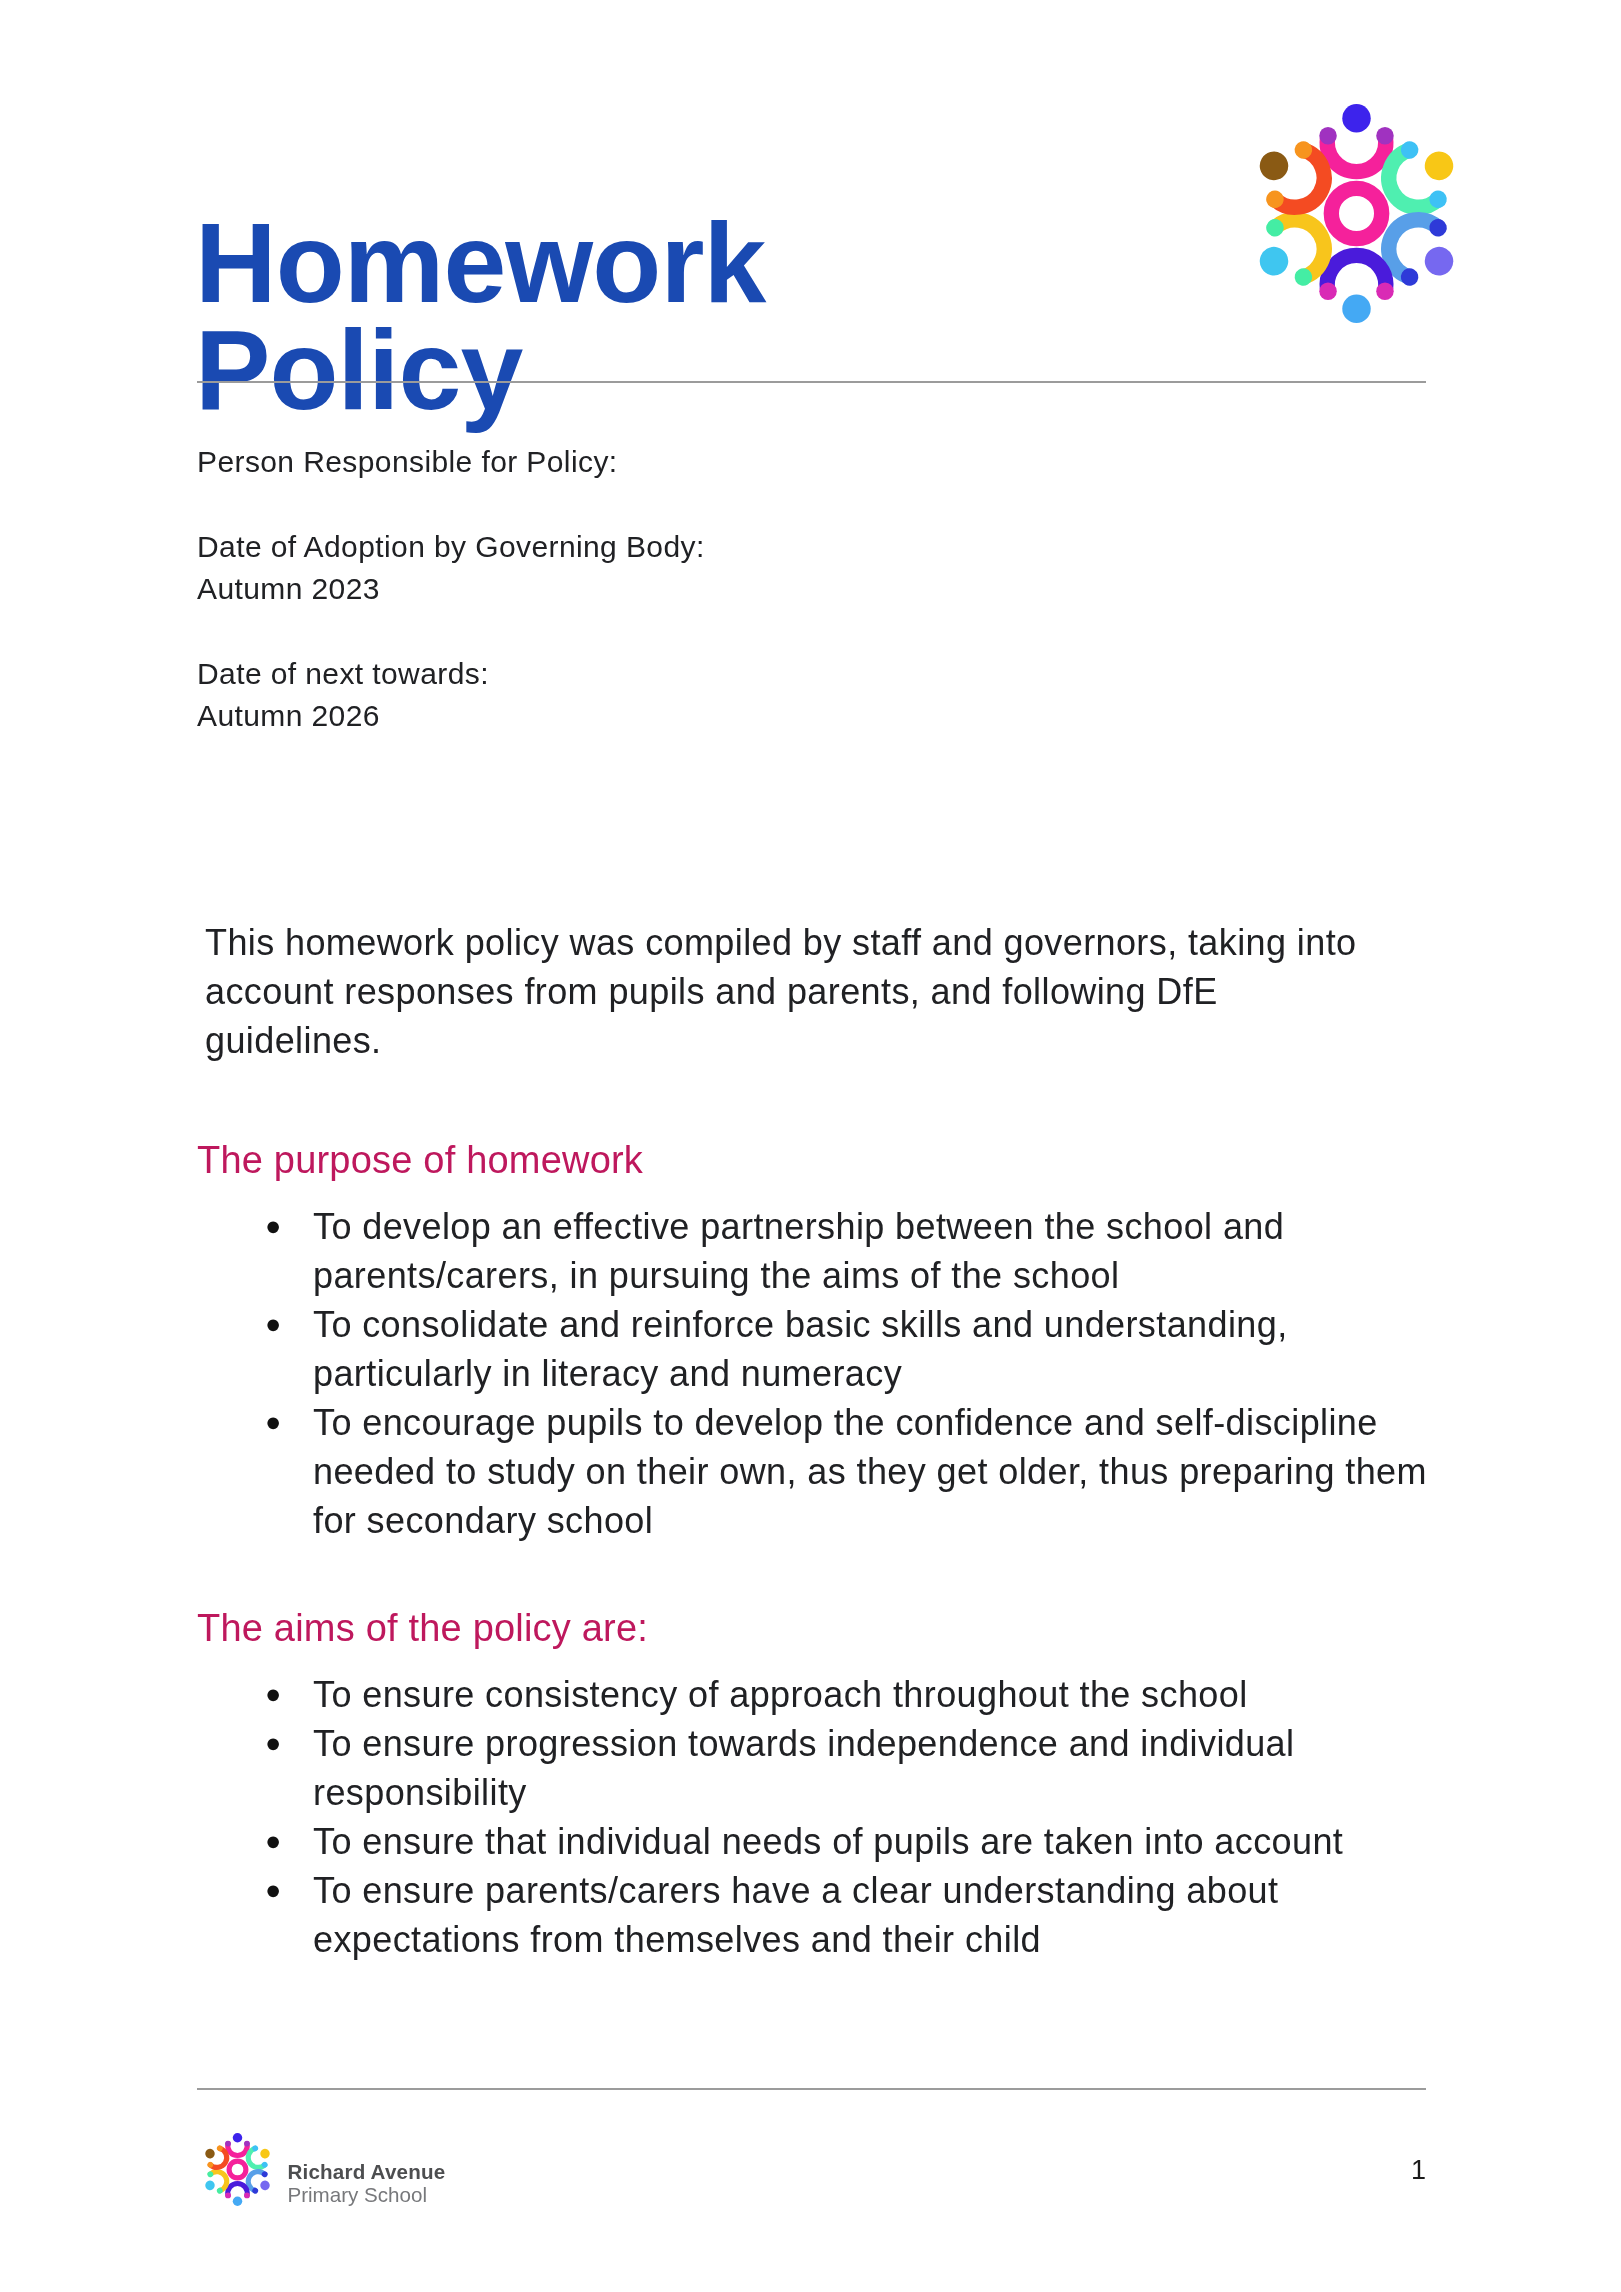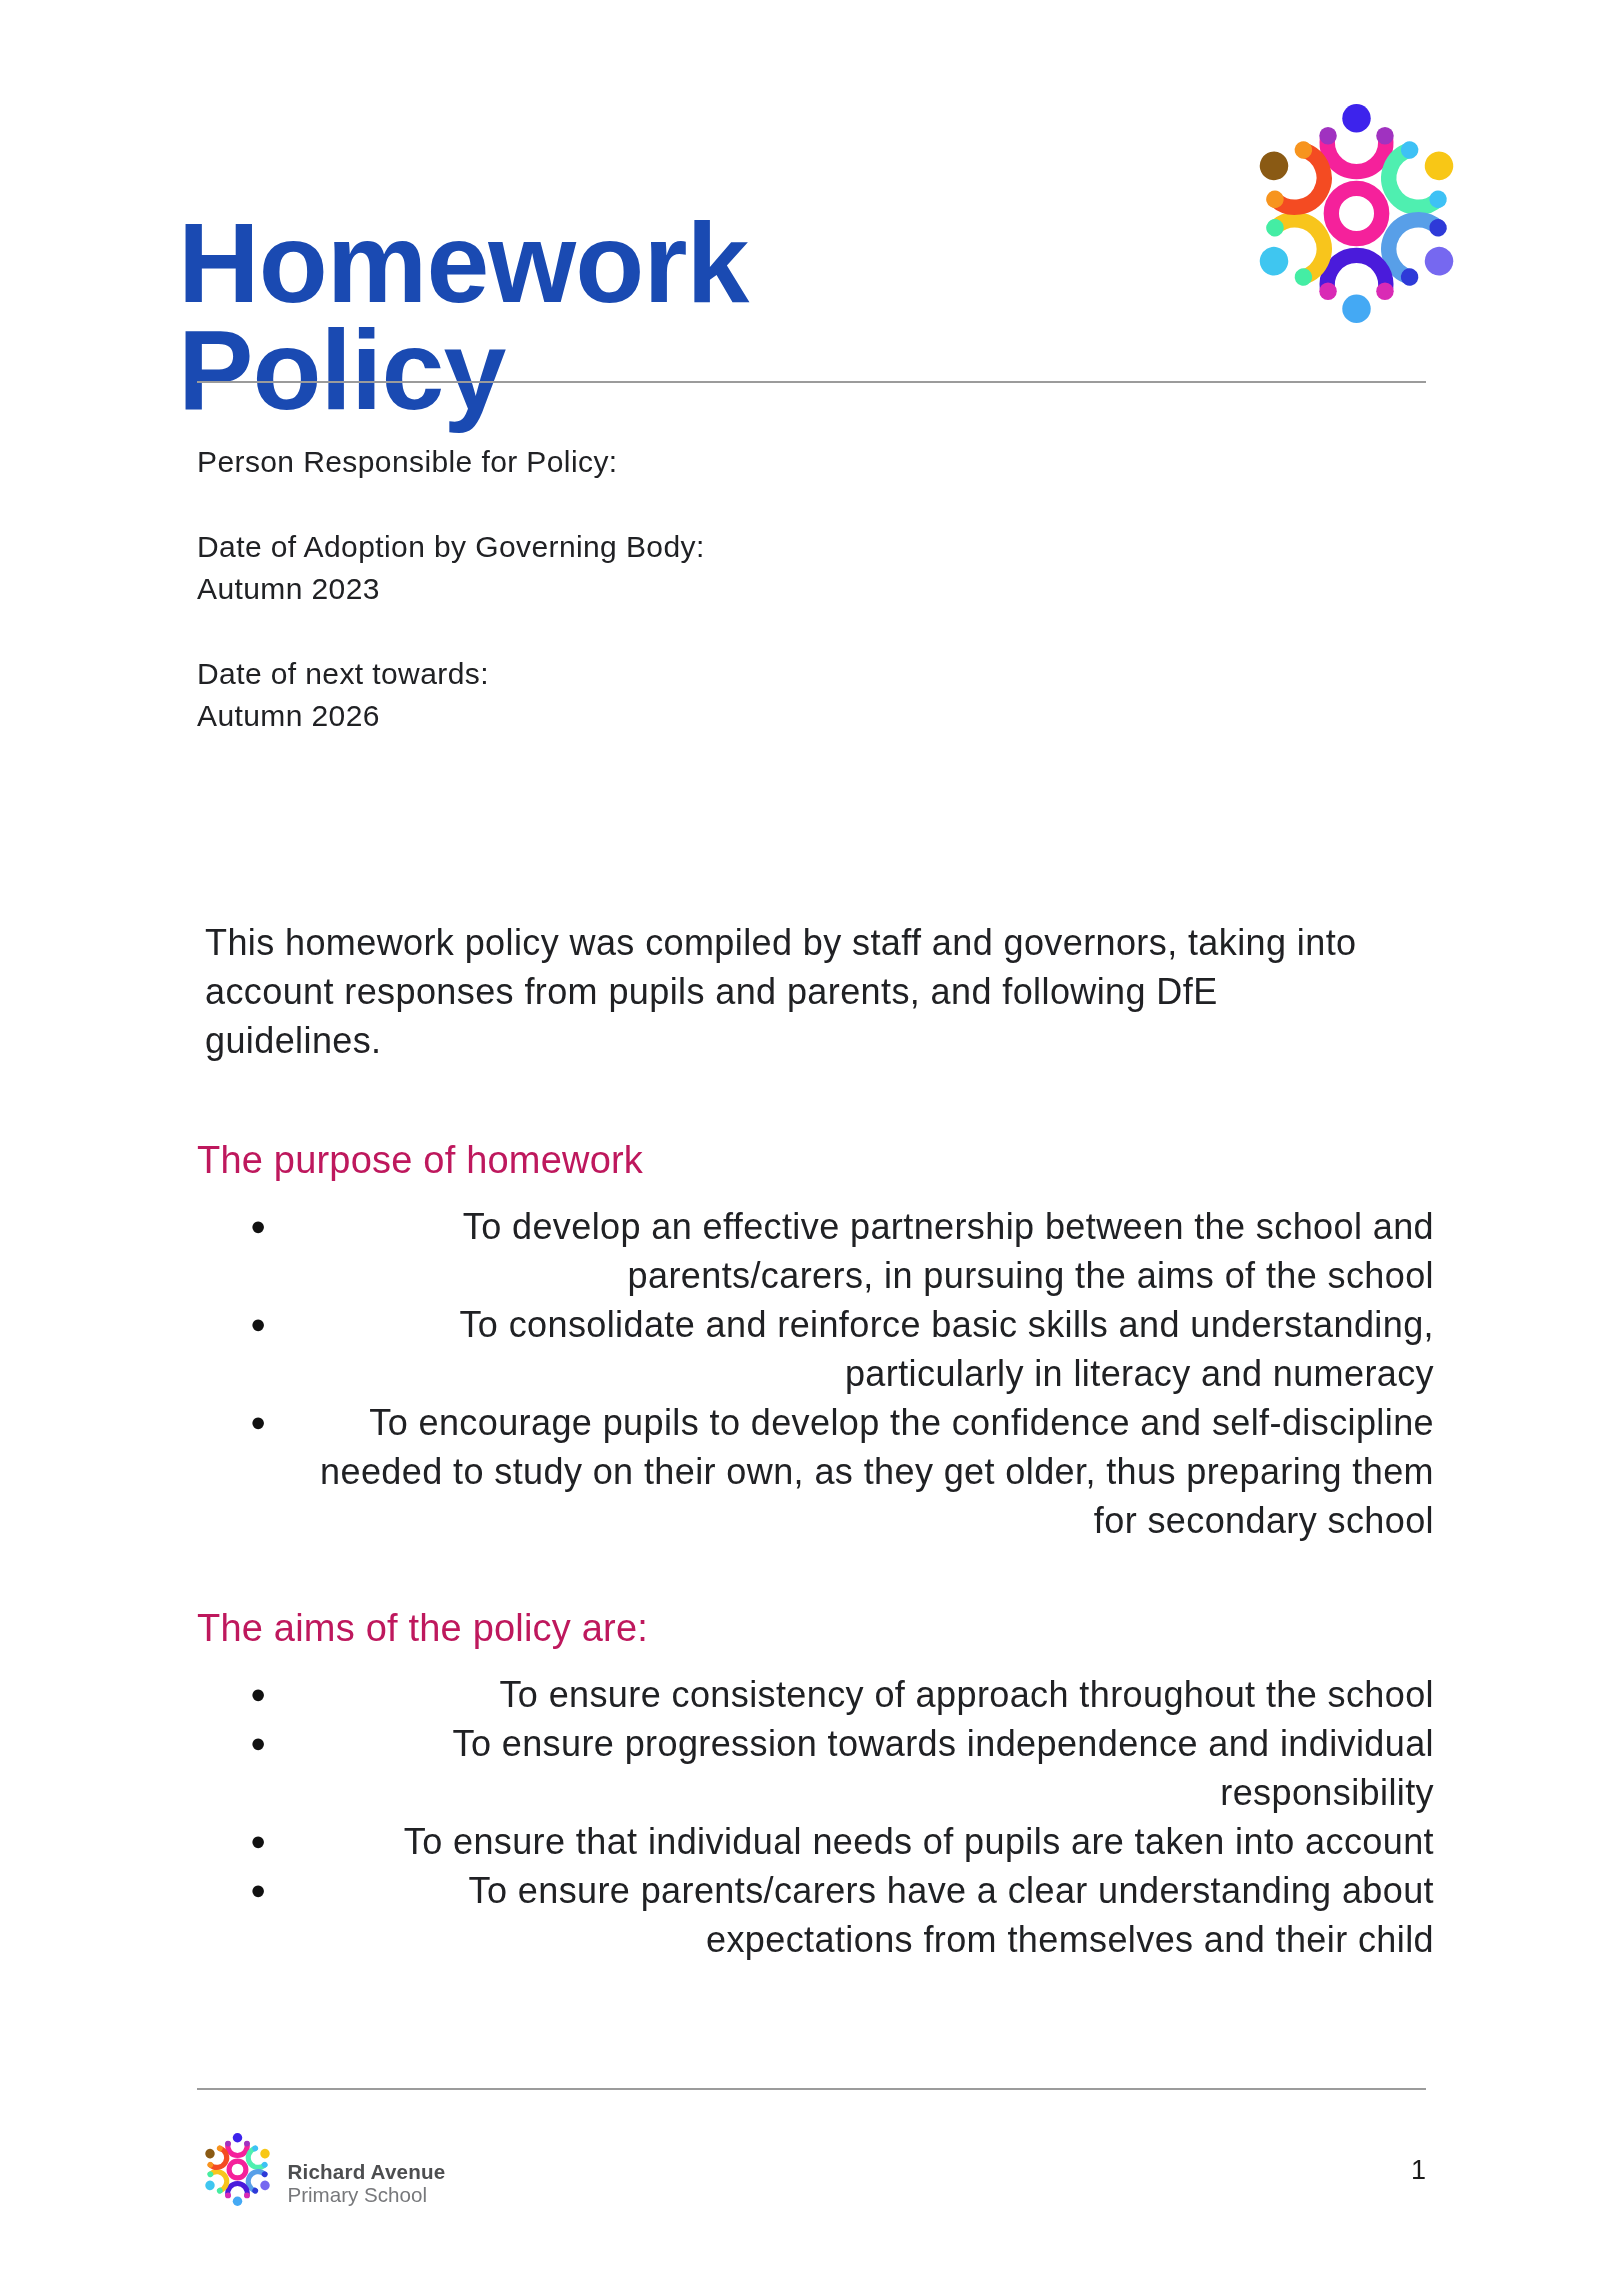--- a/index.html
+++ b/index.html
@@ -7,21 +7,21 @@
     position: relative;
     width: 1621px;
     height: 2293px;
     background: #ffffff;
     font-family: "Liberation Sans", sans-serif;
     color: #202124;
     overflow: hidden;
   }
   .title {
     position: absolute;
-    left: 178px;
+    left: 195px;
     top: 134px;
     font-size: 113px;
     line-height: 107px;
     font-weight: 700;
     letter-spacing: -0.9px;
     color: #1A4AB2;
   }
   .title span { display: block; }
   .logo-main {
     position: absolute;
@@ -65,24 +65,23 @@
   .section-purpose { top: 1139px; }
   .section-aims { top: 1607px; }
   .section h2 {
     margin: 0 0 19.7px 0;
     font-size: 38px;
     font-weight: 400;
     letter-spacing: 0.2px;
     color: #be185d;
   }
   .section ul {
-    margin: 1px;
+    margin: 16px;
     padding: 0;
     list-style: none;
-    text-align: right;
   }
   .section li {
     position: relative;
     width: 1136px;
     padding-left: 100px;
     font-size: 36px;
     line-height: 49px;
     letter-spacing: 0.4px;
   }
   .section li::before {

